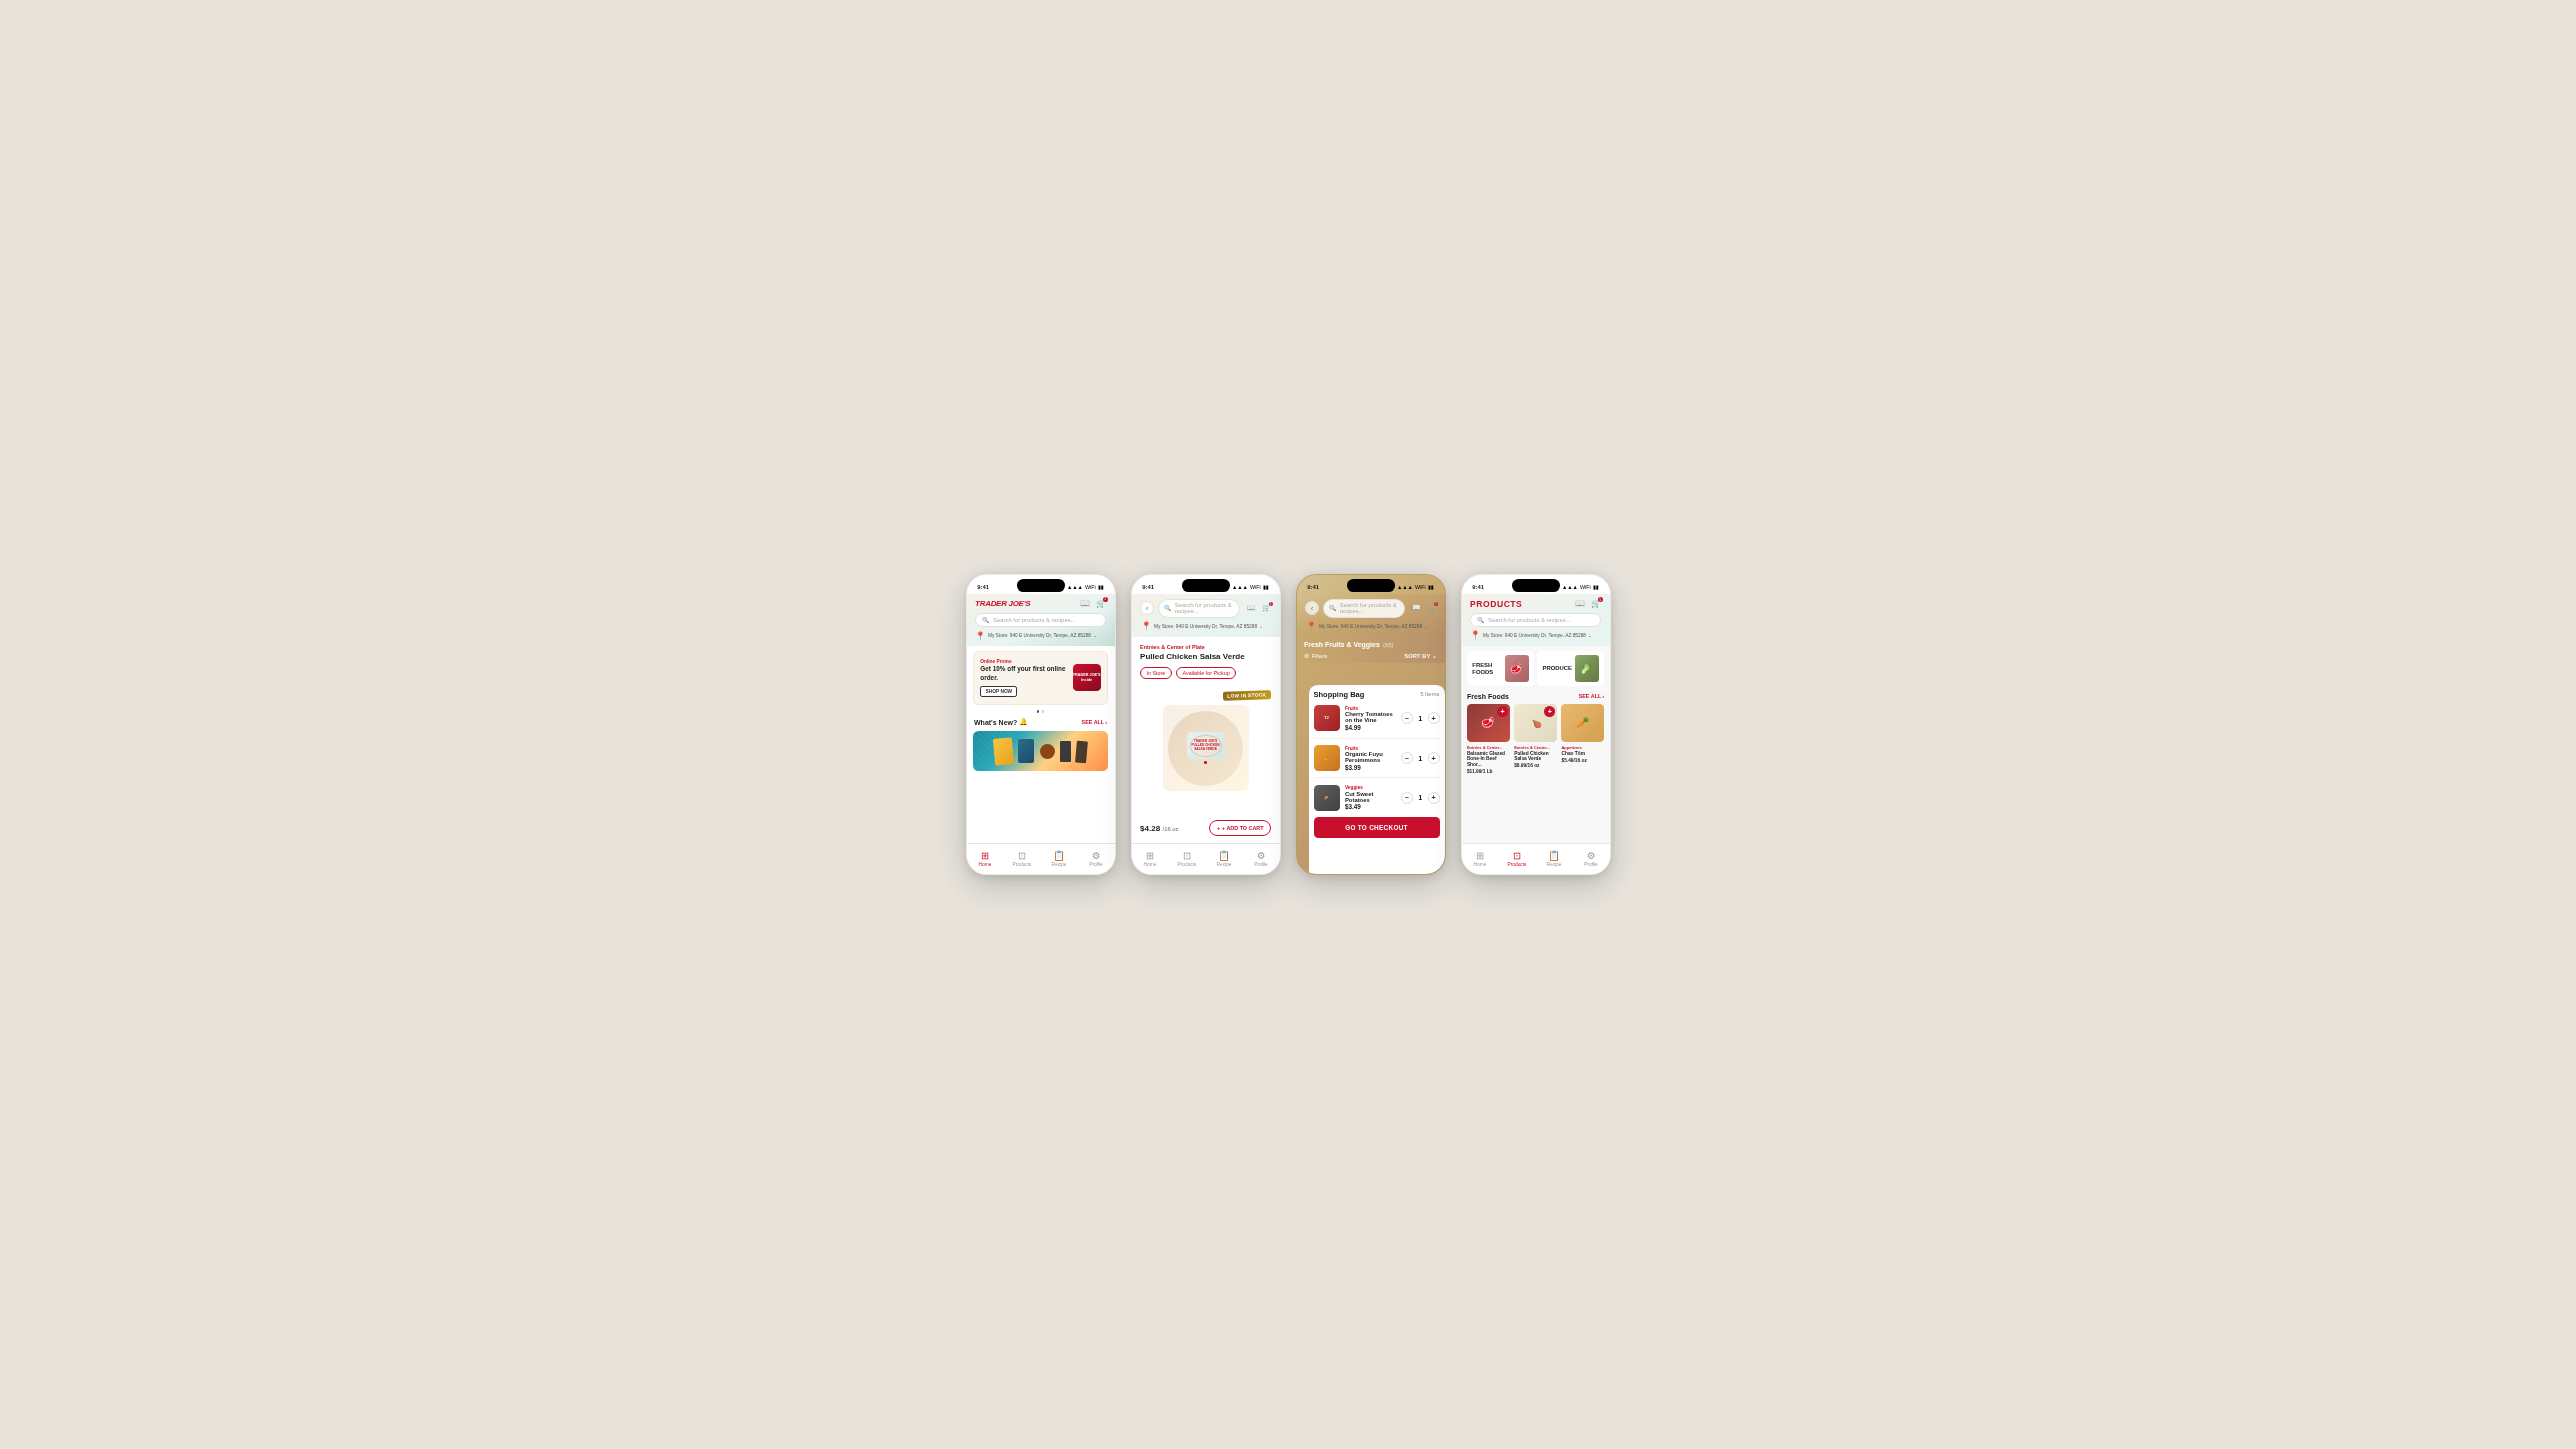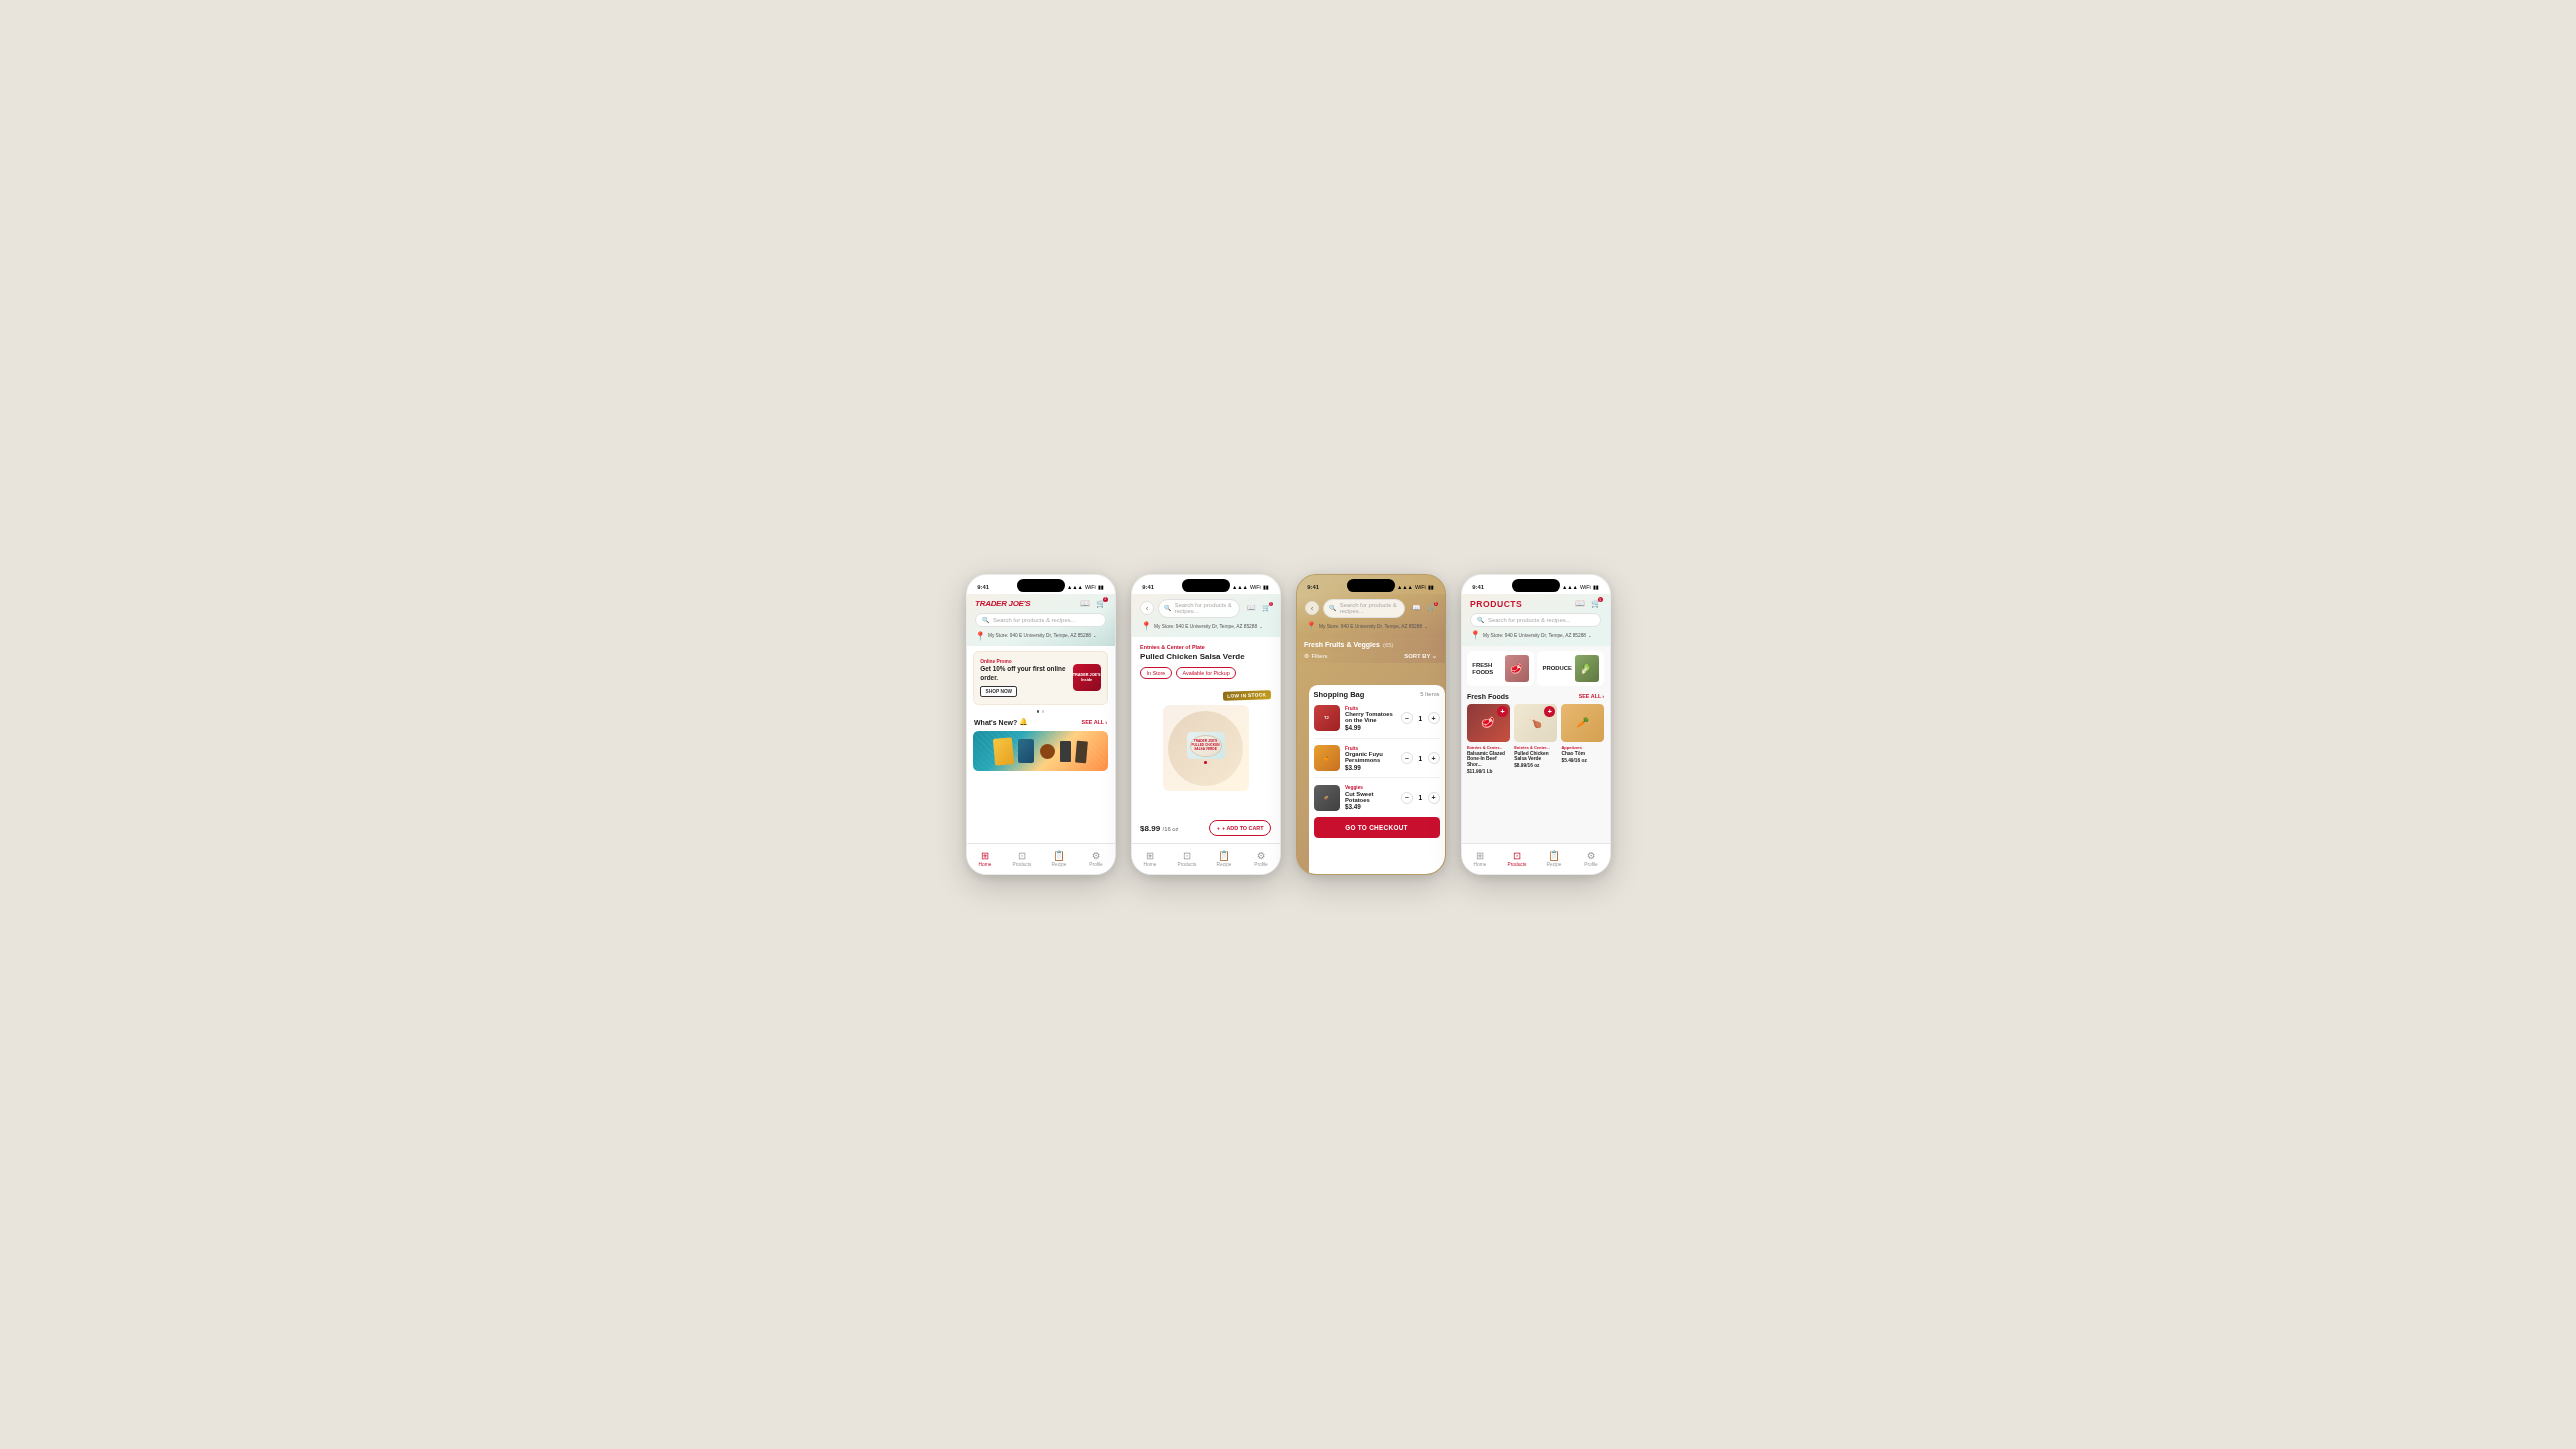--- a/index.html
+++ b/index.html
@@ -780,21 +780,21 @@
                     <span style="font-size:3.2px;color:#c8102e;font-weight:800;text-align:center;line-height:1.2;">TRADER JOE'S<br>PULLED CHICKEN<br>SALSA VERDE</span>
                   </div>
                 </div>
                 <div style="width:2.7px;height:2.7px;border-radius:50%;background:#c8102e;"></div>
               </div>
             </div>
           </div>
         </div>
         <div class="price-cart-row">
           <div>
-            <span class="product-price">$8.99</span>
+            <span class="product-price">$4.28</span>
             <span class="product-price-unit">/16 oz</span>
           </div>
           <div class="add-to-cart-btn">
             <span>+</span>
             <span>+ ADD TO CART</span>
           </div>
         </div>
       </div>
 
       <div class="bottom-nav">

